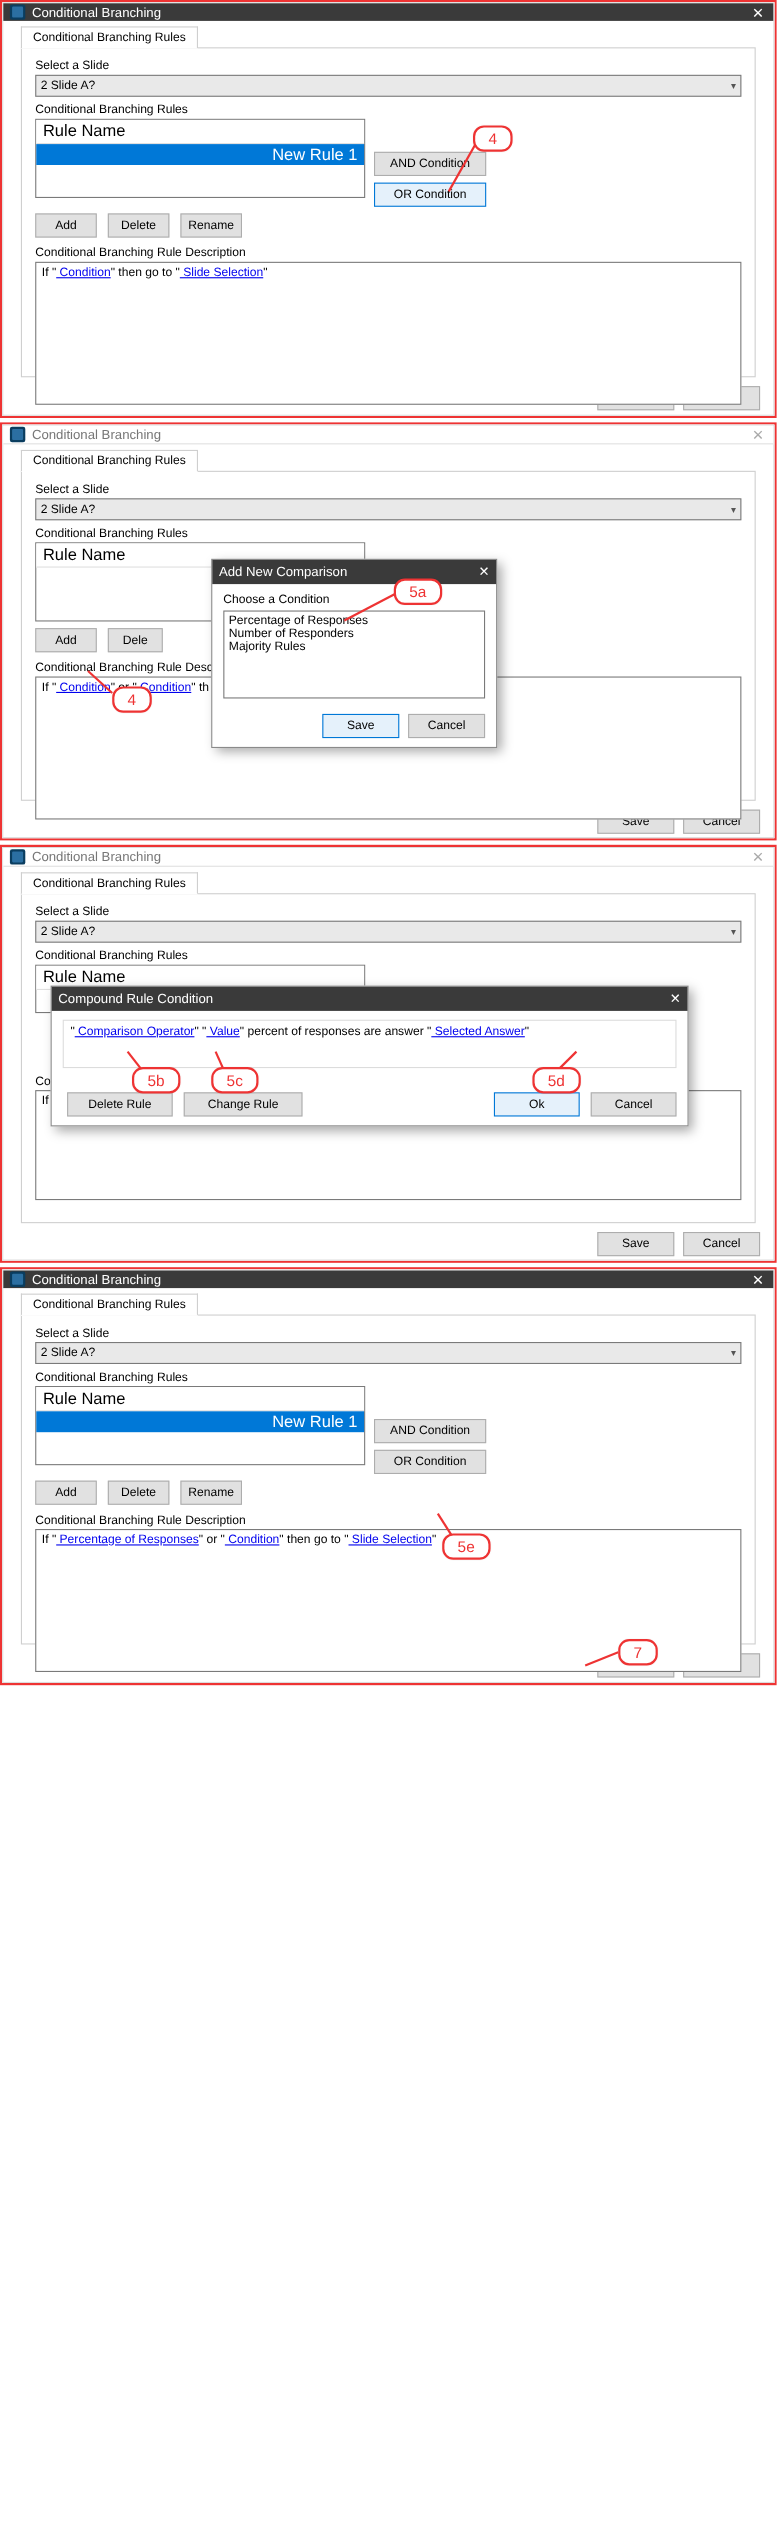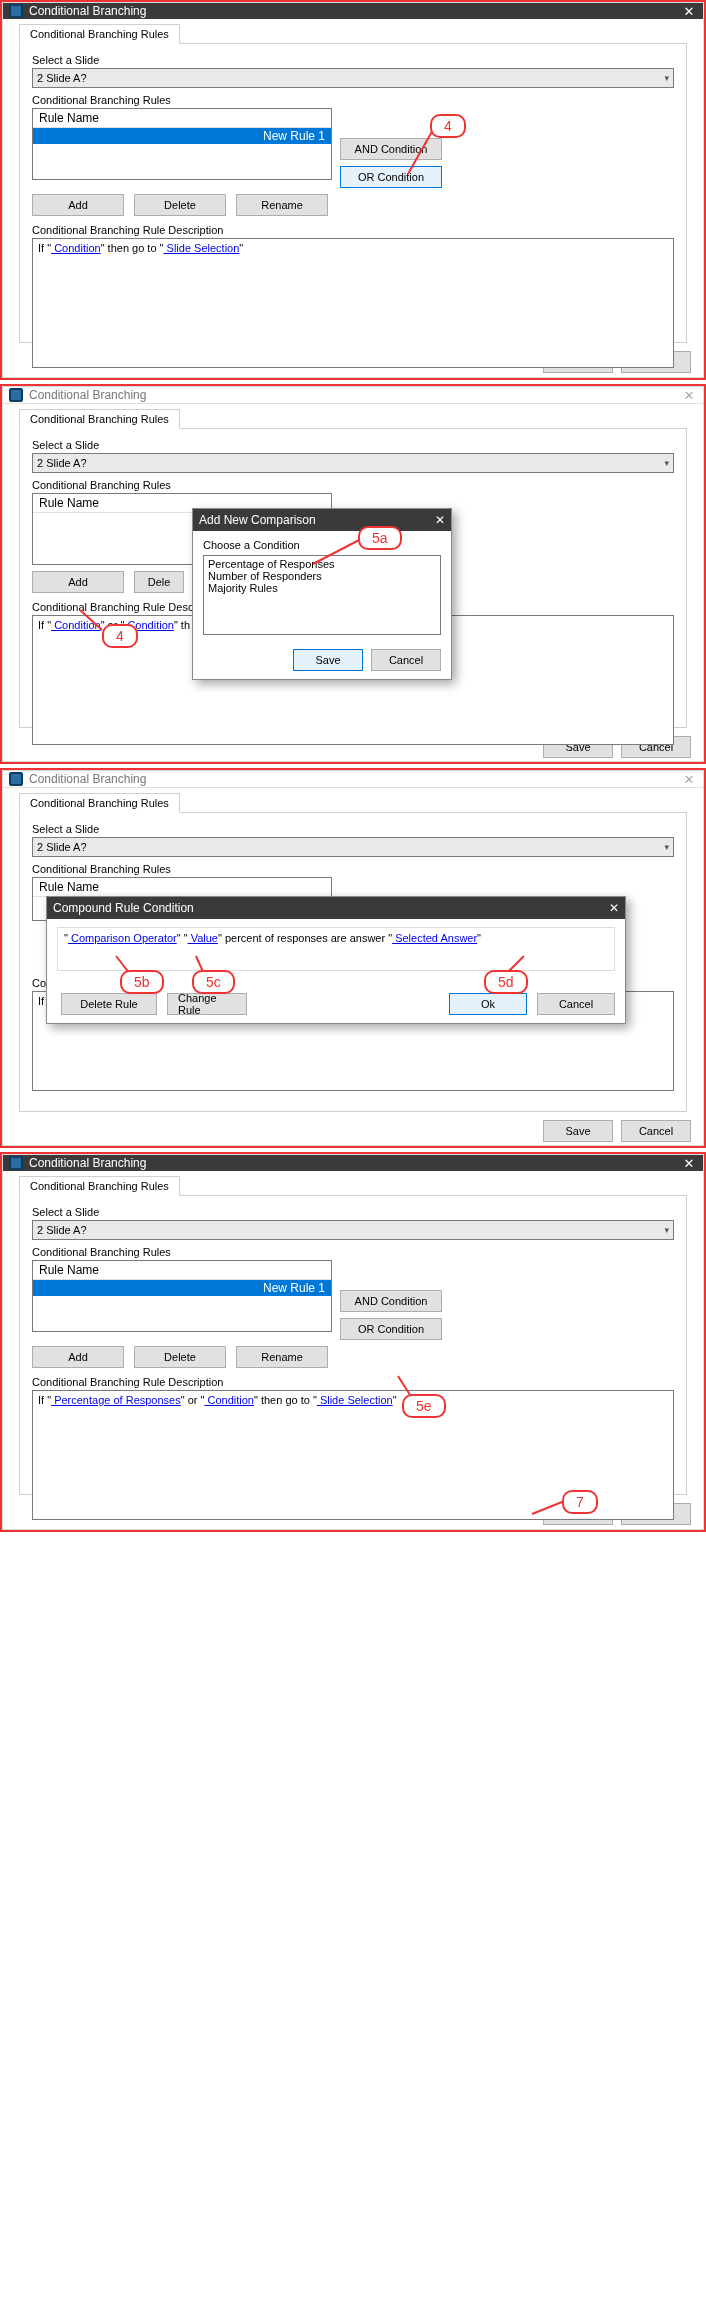--- a/index.html
+++ b/index.html
@@ -15,28 +15,28 @@
   .titlebar-inactive .close { color: #aaa; }
   .icon-app { width: 14px; height: 14px; display: inline-block; background: #0a3d5f; border-radius: 2px; position: relative; }
   .icon-app::after { content:""; position:absolute; inset:2px; border-radius:1px; background:#2b6fa2; }
   .body-area { padding: 4px 16px 0 16px; flex: 1; display: flex; flex-direction: column; }
   .tab-hold { position: relative; }
   .tabhdr { position: relative; top: 1px; display: inline-block; border: 1px solid #cfcfcf; border-bottom: 1px solid #fff; background: #fff; padding: 3px 10px; font-size: 11px; z-index:2; }
   .tabpage { border: 1px solid #cfcfcf; padding: 10px 12px 12px 12px; background: #fff; }
   .lbl { font-size: 11px; color: #000; margin-bottom: 2px; display: block; }
   .select { width: 100%; height: 20px; border: 1px solid #7a7a7a; background: #e9e9e9; font-size: 11px; padding: 0 4px; display:flex; align-items:center; justify-content:space-between; }
   .select .chev { font-size: 9px; color:#555; }
-  .listbox { border: 1px solid #7a7a7a; background: #fff; font-size: 12px; }
+  .listbox { border: 1px solid #7a7a7a; background: #fff; font-size: 15px; }
   .listbox .hdr { background: #fff; border-bottom: 1px solid #e0e0e0; padding: 2px 6px; }
   .listbox .row { padding: 1px 6px; text-align: right; }
   .listbox .row.sel { background: #0078d7; color: #fff; }
   .btn { height: 22px; border: 1px solid #adadad; background: #e1e1e1; font-size: 11px; display: inline-flex; align-items: center; justify-content: center; padding: 0 10px; cursor: pointer; }
   .btn-ok { border: 1px solid #0078d7; background:#e5f1fb; }
   .row-btns { display: flex; gap: 10px; margin-top: 6px; }
-  .row-btns .btn { width: 92px; }
+  .row-btns .btn { width: 56px; }
   .cond-btns { display:flex; flex-direction:column; gap:6px; margin-left:8px; }
   .cond-btns .btn { width: 102px; }
   .desc-box { border: 1px solid #7a7a7a; background:#fff; padding: 3px 5px; font-size: 11px; min-height: 130px; }
   .link { color: #0000ee; text-decoration: underline; cursor:pointer; }
   .footer { display:flex; justify-content:flex-end; gap:8px; padding: 8px 12px; }
   .footer .btn { width: 70px; }
   .callout { position:absolute; z-index:20; }
   .callout .bubble { background:#fff; border:2px solid #e33; border-radius:10px; padding:2px 12px; color:#e33; font-size:14px; font-weight:400; position:relative; box-shadow: 0 0 0 1px rgba(0,0,0,0.02); }
   .sub-dialog { position:absolute; background:#fff; border:1px solid #8a8a8a; box-shadow: 4px 4px 10px rgba(0,0,0,0.35); z-index:15; }
   .sub-dialog .sd-title { background:#3a3a3a; color:#fff; height:22px; display:flex; align-items:center; justify-content:space-between; padding:0 6px; font-size:12px; }
@@ -235,21 +235,21 @@
       <span class="close" style="color:#fff;">✕</span>
     </div>
     <div class="sd-body">
       <div class="group" style="height:44px;">
         <span>"</span><span class="link"> Comparison Operator</span><span>" "</span><span class="link"> Value</span><span>"</span><span>  percent of responses are answer "</span><span class="link"> Selected Answer</span><span>"</span>
       </div>
     </div>
     <div class="sd-foot" style="justify-content:space-between; padding-top:14px;">
       <div style="display:flex; gap:10px; margin-left:4px;">
         <div class="btn" style="width:96px;">Delete Rule</div>
-        <div class="btn" style="width:80px;">Change Rule</div>
+        <div class="btn" style="width:108px;">Change Rule</div>
       </div>
       <div style="display:flex; gap:10px;">
         <div class="btn btn-ok" style="width:78px;">Ok</div>
         <div class="btn" style="width:78px;">Cancel</div>
       </div>
     </div>
   </div>
 
   <div class="callout" style="left:118px; top:200px;text-align:center;">
     <svg width="30" height="24" style="position:absolute; left:-4px; top:-14px; overflow:visible;">

